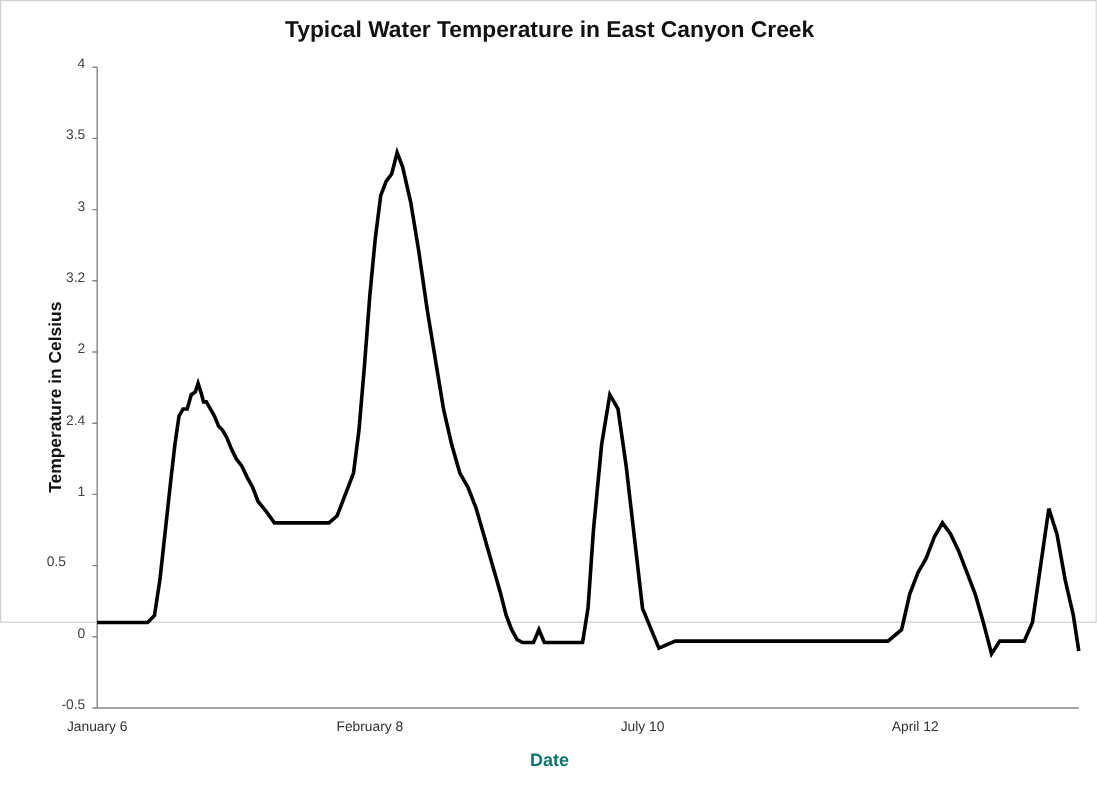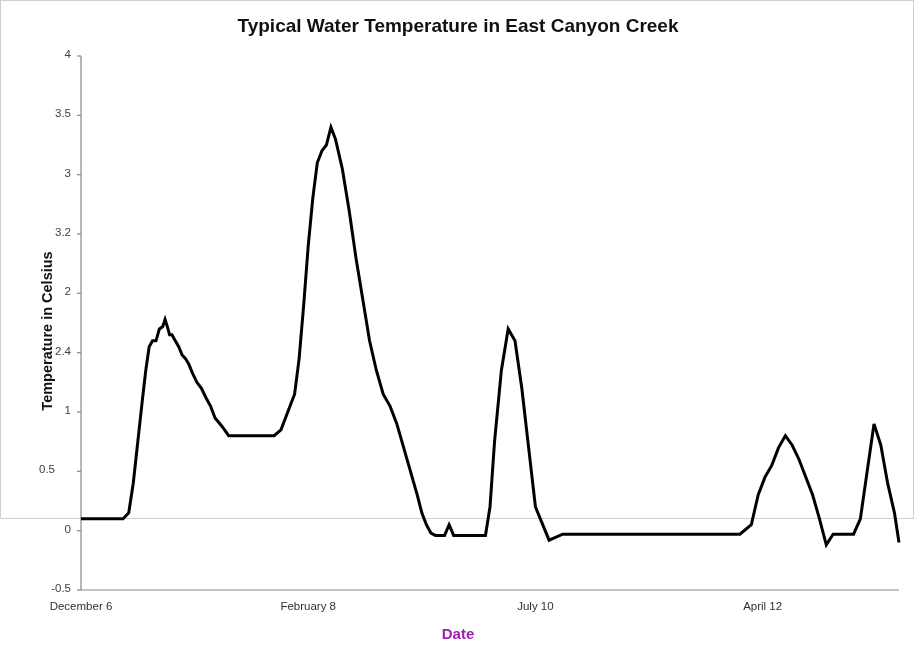--- a/index.html
+++ b/index.html
@@ -45,21 +45,21 @@
     transform-origin: center center;
   }
   #x-axis-title {
     position: absolute;
     left: 0;
     top: 624px;
     width: 914px;
     text-align: center;
     font-size: 15px;
     font-weight: bold;
-    color: #a21caf;
+    color: #0f766e;
   }
   #plot-svg {
     position: absolute;
     left: 0;
     top: 0;
   }
   .ytick-label {
     position: absolute;
     width: 48px;
     text-align: right;
@@ -93,21 +93,21 @@
       <div class="ytick-label" style="left: 22px; top: 165.667px;">3</div>
       <div class="ytick-label" style="left: 22px; top: 225px;">3.2</div>
       <div class="ytick-label" style="left: 22px; top: 284.333px;">2</div>
       <div class="ytick-label" style="left: 22px; top: 343.667px;">2.4</div>
       <div class="ytick-label" style="left: 22px; top: 403px;">1</div>
       <div class="ytick-label" style="left: 22px; top: 462.333px; text-align: center;">0.5</div>
       <div class="ytick-label" style="left: 22px; top: 521.667px;">0</div>
       <div class="ytick-label" style="left: 22px; top: 581px;">-0.5</div>
     </div>
   <div id="xtick-layer">
-      <div class="xtick-label" style="left: 20px; top: 599px;">December 6</div>
+      <div class="xtick-label" style="left: 20px; top: 599px;">January 6</div>
       <div class="xtick-label" style="left: 247.222px; top: 599px;">February 8</div>
       <div class="xtick-label" style="left: 474.444px; top: 599px;">July 10</div>
       <div class="xtick-label" style="left: 701.667px; top: 599px;">April 12</div>
     </div>
 
   <svg id="plot-svg" width="914" height="665">
     <line id="y-axis-line" x1="80" y1="55" x2="80" y2="589" stroke="#868686" stroke-width="1.2"></line>
     <line id="x-axis-line" x1="80" y1="589" x2="898" y2="589" stroke="#868686" stroke-width="1.2"></line>
     <g id="ytick-marks">
         <line x1="76" y1="55" x2="80" y2="55" stroke="#868686" stroke-width="1.2"></line>

